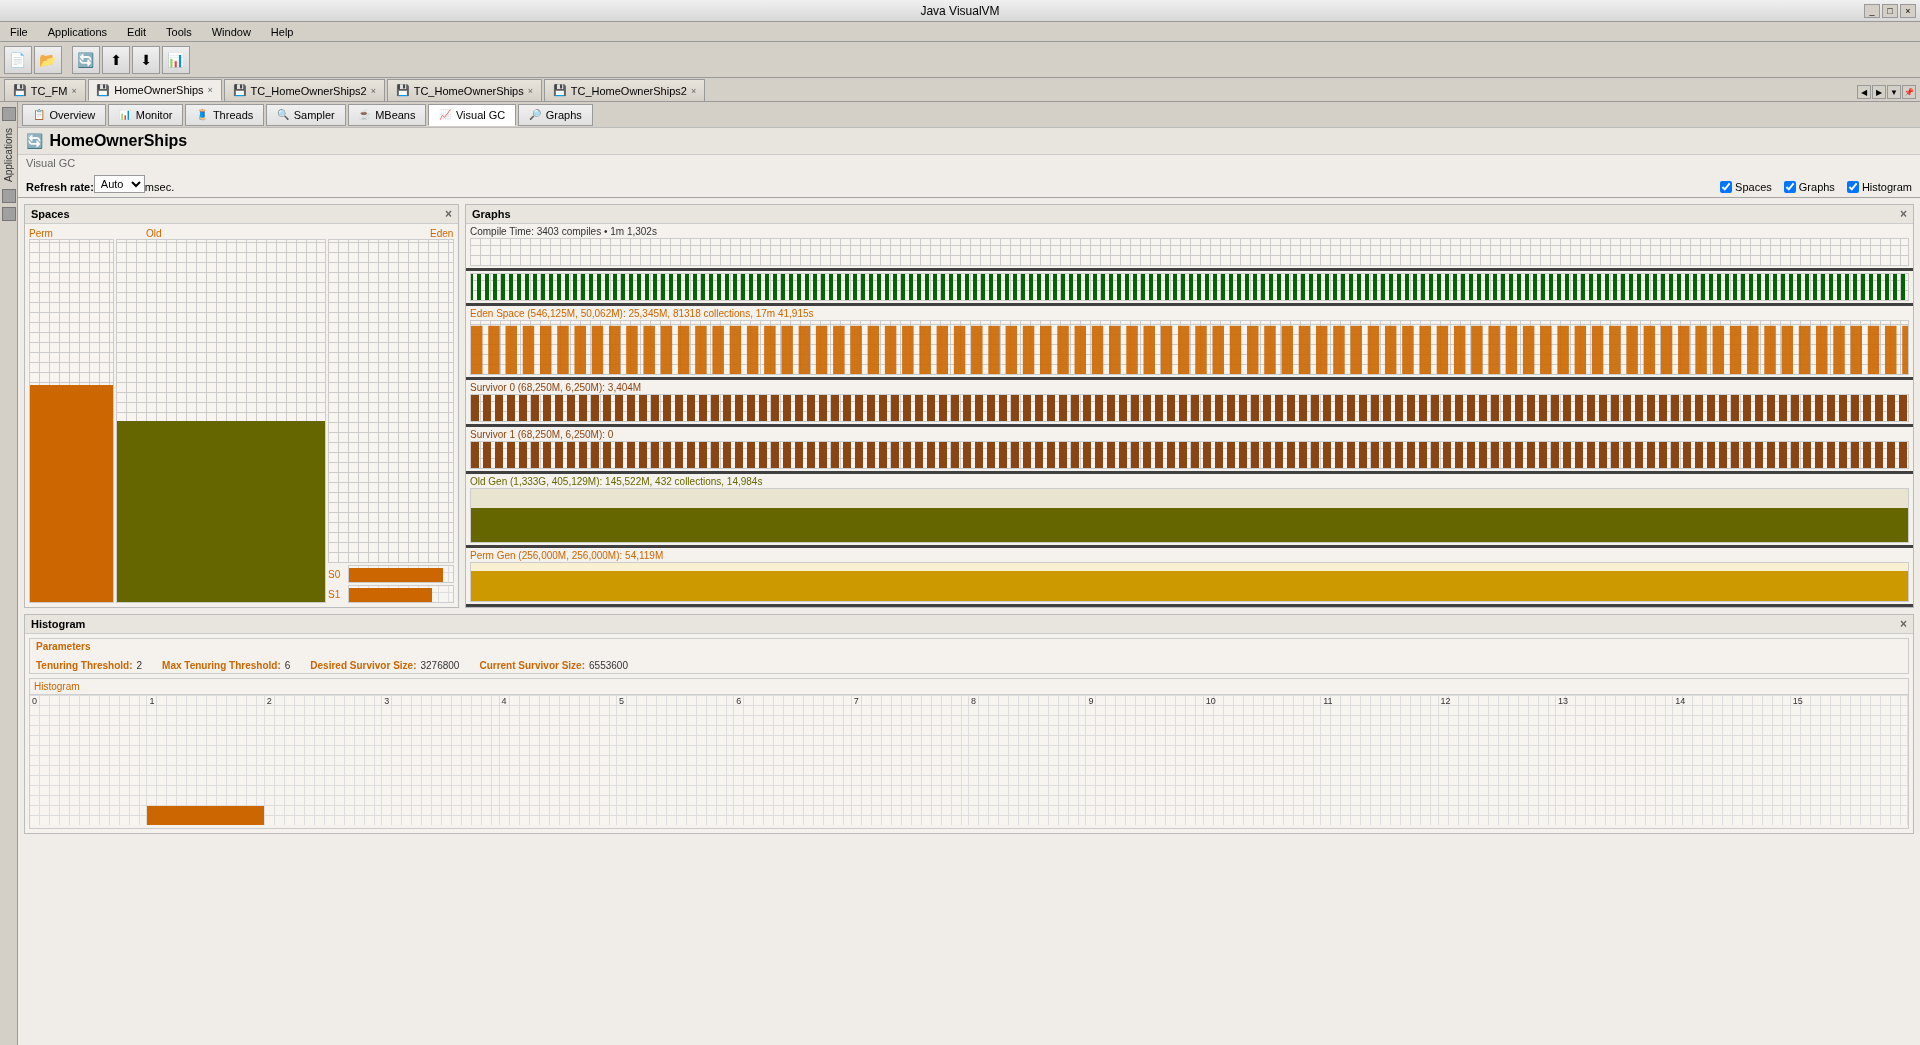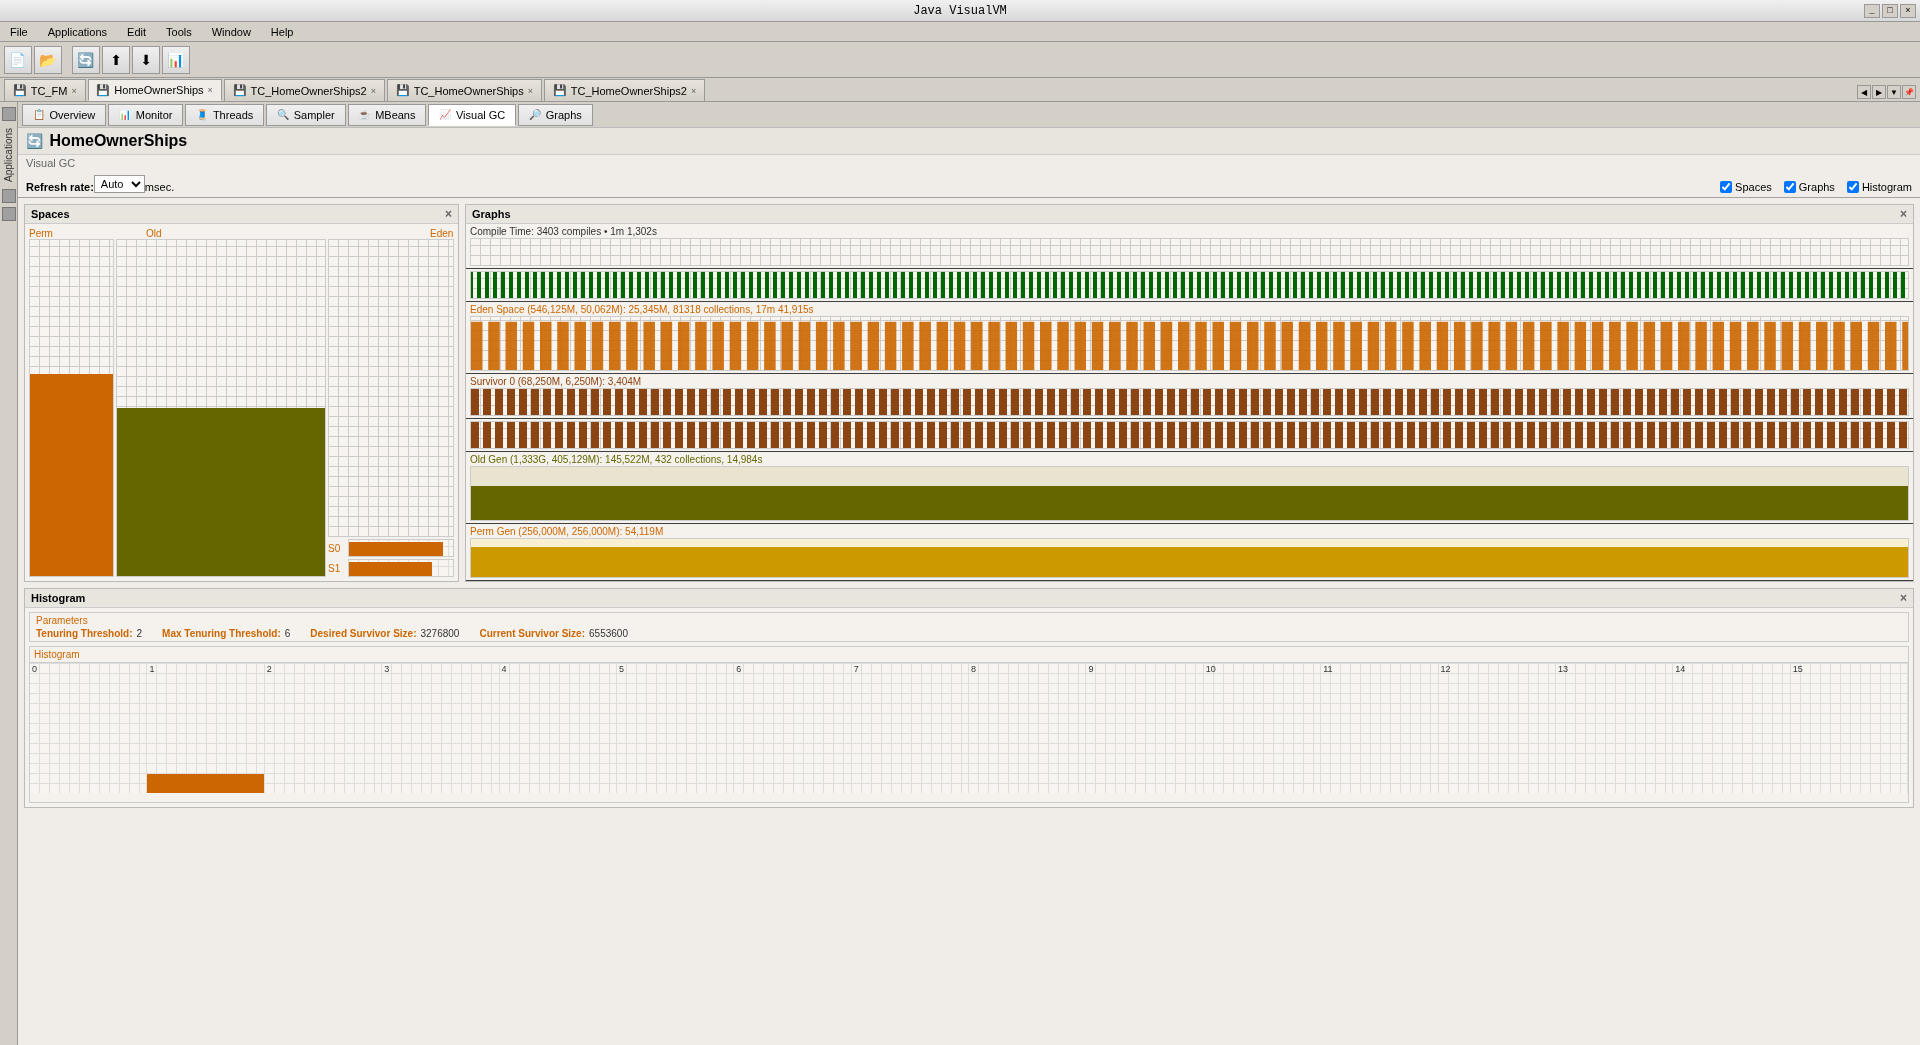--- a/index.html
+++ b/index.html
@@ -1,19 +1,19 @@
 <!DOCTYPE html>
 <html><head>
   <meta charset="utf-8">
   <style>
     * { box-sizing: border-box; margin: 0; padding: 0; }
     body { font-family: 'Segoe UI', Arial, sans-serif; font-size: 11px; background: #d4d0c8; color: #000; overflow: hidden; }
 
     
-    .title-bar { background: linear-gradient(to bottom, #f0f0f0, #d8d8d8); height: 22px; display: flex; align-items: center; justify-content: center; font-size: 12px; border-bottom: 1px solid #999; position: relative; font-family: Liberation Mono, monospace; }
+    .title-bar { background: linear-gradient(to bottom, #f0f0f0, #d8d8d8); height: 22px; display: flex; align-items: center; justify-content: center; font-size: 12px; border-bottom: 1px solid #999; position: relative; }
     .title-bar-controls { position: absolute; right: 4px; display: flex; gap: 2px; }
     .title-btn { width: 16px; height: 14px; background: #d4d0c8; border: 1px solid #999; font-size: 9px; display: flex; align-items: center; justify-content: center; cursor: pointer; }
 
     
     .menu-bar { background: #d4d0c8; height: 20px; display: flex; align-items: center; padding: 0 4px; gap: 8px; font-size: 11px; border-bottom: 1px solid #999; }
     .menu-item { padding: 2px 6px; cursor: pointer; }
 
     
     .toolbar { background: #d4d0c8; height: 36px; display: flex; align-items: center; padding: 2px 4px; gap: 2px; border-bottom: 1px solid #999; }
     .toolbar-btn { width: 28px; height: 28px; background: linear-gradient(to bottom, #f0f0f0, #d8d8d8); border: 1px solid #999; display: flex; align-items: center; justify-content: center; cursor: pointer; font-size: 14px; }
@@ -80,36 +80,36 @@
     .space-bar.dark-green { background: #666600; }
     .s-row { display: flex; align-items: center; gap: 4px; font-size: 10px; color: #cc6600; }
     .s-bar-container { flex: 1; height: 18px; border: 1px solid #ccc; background: repeating-linear-gradient(0deg, transparent, transparent 9px, #ddd 9px, #ddd 10px), repeating-linear-gradient(90deg, transparent, transparent 9px, #ddd 9px, #ddd 10px); background-color: #f8f5f0; display: flex; align-items: flex-end; }
     .s-bar { height: 14px; background: #cc6600; }
 
     
     .graphs-panel { flex: 1; border: 1px solid #bbb; margin: 6px 6px 6px 0; background: #f5f2ee; display: flex; flex-direction: column; }
     .graphs-content { flex: 1; display: flex; flex-direction: column; gap: 0; overflow: hidden; }
 
     
-    .graph-row { border-bottom: 1px solid #404040; padding: 2px 4px; flex-shrink: 0; }
+    .graph-row { border-bottom: 3px solid #404040; padding: 2px 4px; flex-shrink: 0; }
     .graph-label { font-size: 10px; color: #333; margin-bottom: 1px; }
     .graph-label.orange { color: #cc6600; }
     .graph-label.darkblue { color: #336699; }
     .graph-label.green { color: #006600; }
     .graph-canvas { height: 28px; background: #f8f5f0; border: 1px solid #ccc; width: 100%; position: relative; overflow: hidden; }
     .graph-canvas.tall { height: 55px; }
     .graph-canvas.medium { height: 28px; }
     
     .classloader-fill { position: absolute; bottom: 0; left: 0; right: 0; height: 70%; background: #336699; }
 
     
     .histogram-panel { height: 220px; border: 1px solid #bbb; margin: 0 6px 6px 6px; background: #f5f2ee; display: flex; flex-direction: column; flex-shrink: 0; }
     .histogram-content { flex: 1; display: flex; flex-direction: column; padding: 4px; }
     .params-section { border: 1px solid #ccc; margin-bottom: 4px; padding: 2px 6px; }
-    .params-header { font-size: 10px; color: #cc6600; margin-bottom: 2px; }
+    .params-header { font-size: 10px; color: #cc6600; margin-bottom: 8px; font-weight: bold; }
     .params-row { display: flex; gap: 20px; font-size: 10px; }
     .param-item { display: flex; gap: 4px; }
     .param-label { color: #cc6600; font-weight: bold; }
     .param-value { color: #333; }
     .histogram-chart-section { border: 1px solid #ccc; flex: 1; }
     .hist-header { font-size: 10px; color: #cc6600; padding: 2px 4px; border-bottom: 1px solid #ccc; }
     .hist-columns { display: flex; height: 130px; width: 100%; }
     .hist-col { flex: 1; border-right: 1px solid #ddd; display: flex; flex-direction: column; position: relative; background: repeating-linear-gradient(0deg, transparent, transparent 9px, #ddd 9px, #ddd 10px), repeating-linear-gradient(90deg, transparent, transparent 9px, #ddd 9px, #ddd 10px); background-color: #f8f5f0; }
     .hist-col-label { font-size: 9px; color: #333; padding: 1px 2px; }
     .hist-col-bar { position: absolute; bottom: 0; left: 0; right: 0; background: #cc6600; }
@@ -363,20 +363,21 @@
             </div>
 
             <div class="graph-row">
               <div class="graph-label" style="color:#8B4513">Survivor 0 (68,250M, 6,250M): 3,404M</div>
               <div class="graph-canvas medium grid-bg" style="position:relative;overflow:hidden;">
                 <div class="surv-pattern"></div>
               </div>
             </div>
 
             <div class="graph-row">
+              <div class="graph-label" style="color:#8B4513">Survivor 1 (68,250M, 6,250M): 0</div>
               <div class="graph-canvas medium grid-bg" style="position:relative;overflow:hidden;">
                 <div class="surv-pattern"></div>
               </div>
             </div>
 
             <div class="graph-row">
               <div class="graph-label" style="color:#666600">Old Gen (1,333G, 405,129M): 145,522M, 432 collections, 14,984s</div>
               <div class="graph-canvas tall" style="background:#e8e4d0;position:relative;border:1px solid #ccc;overflow:hidden;">
                 <div style="position:absolute;bottom:0;left:0;right:0;height:65%;background:#666600;"></div>
               </div>

